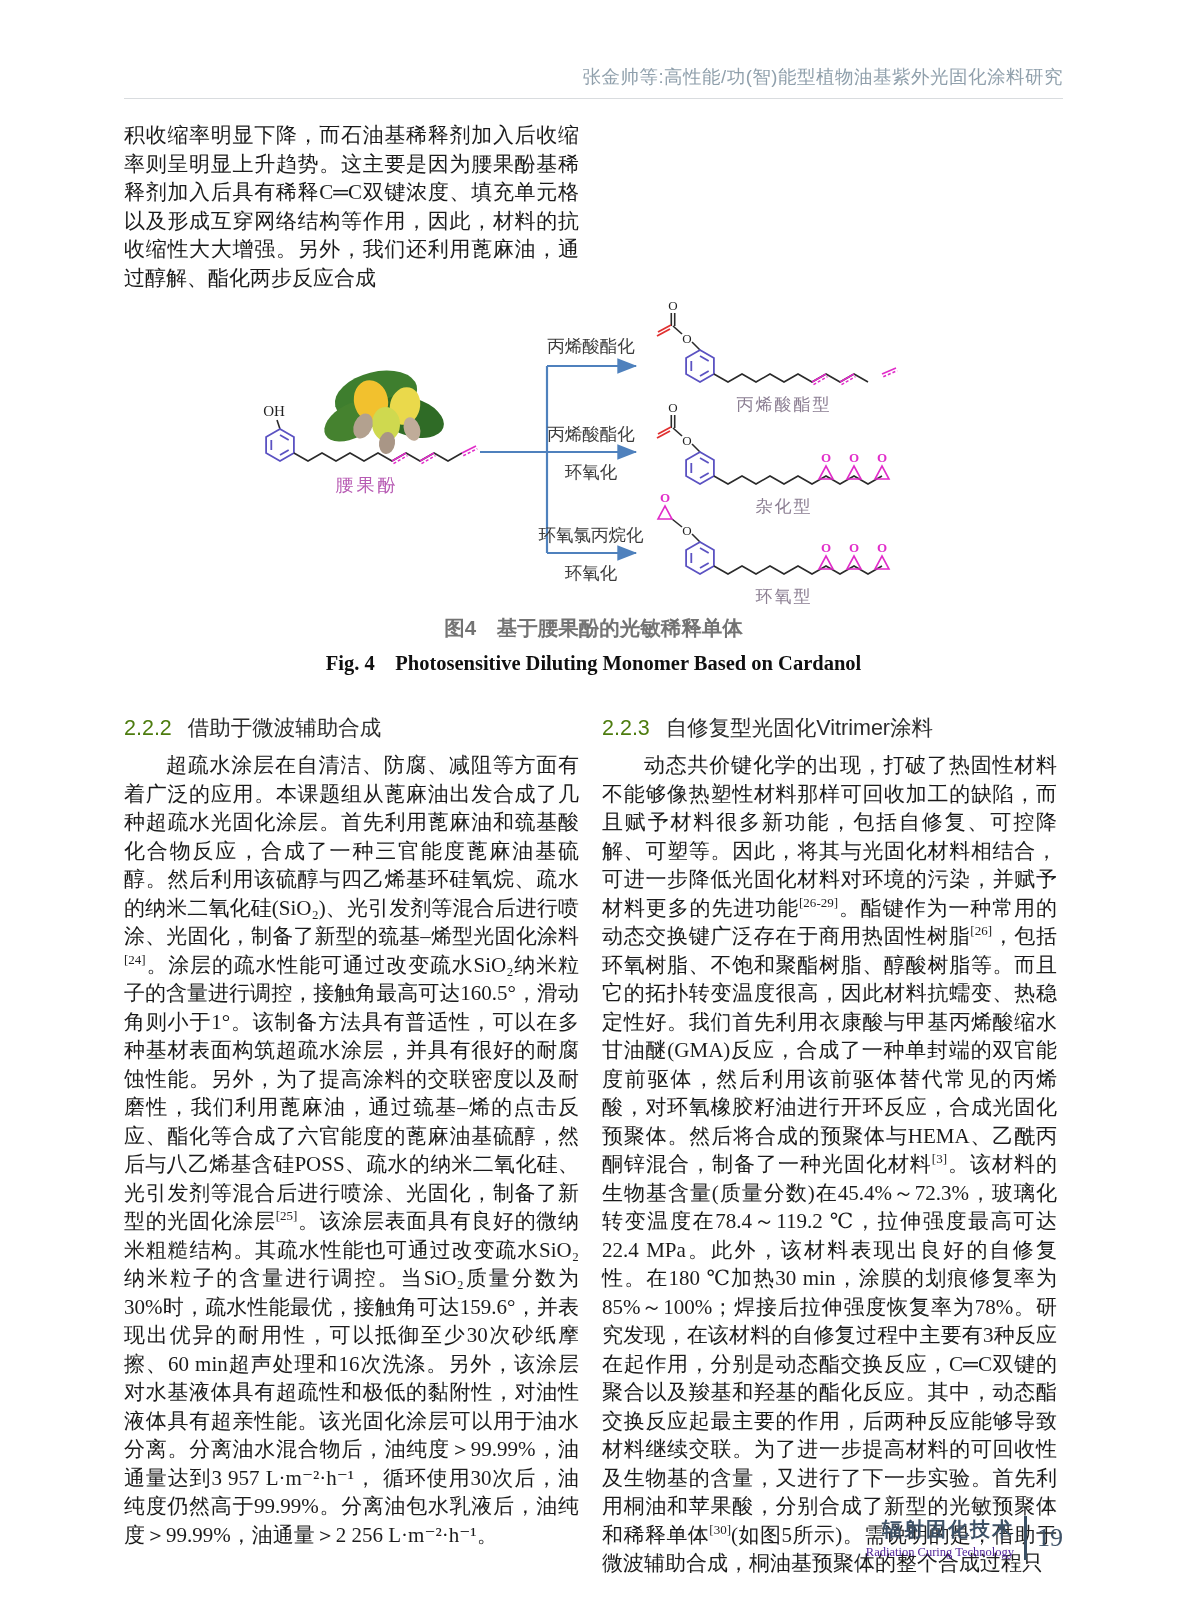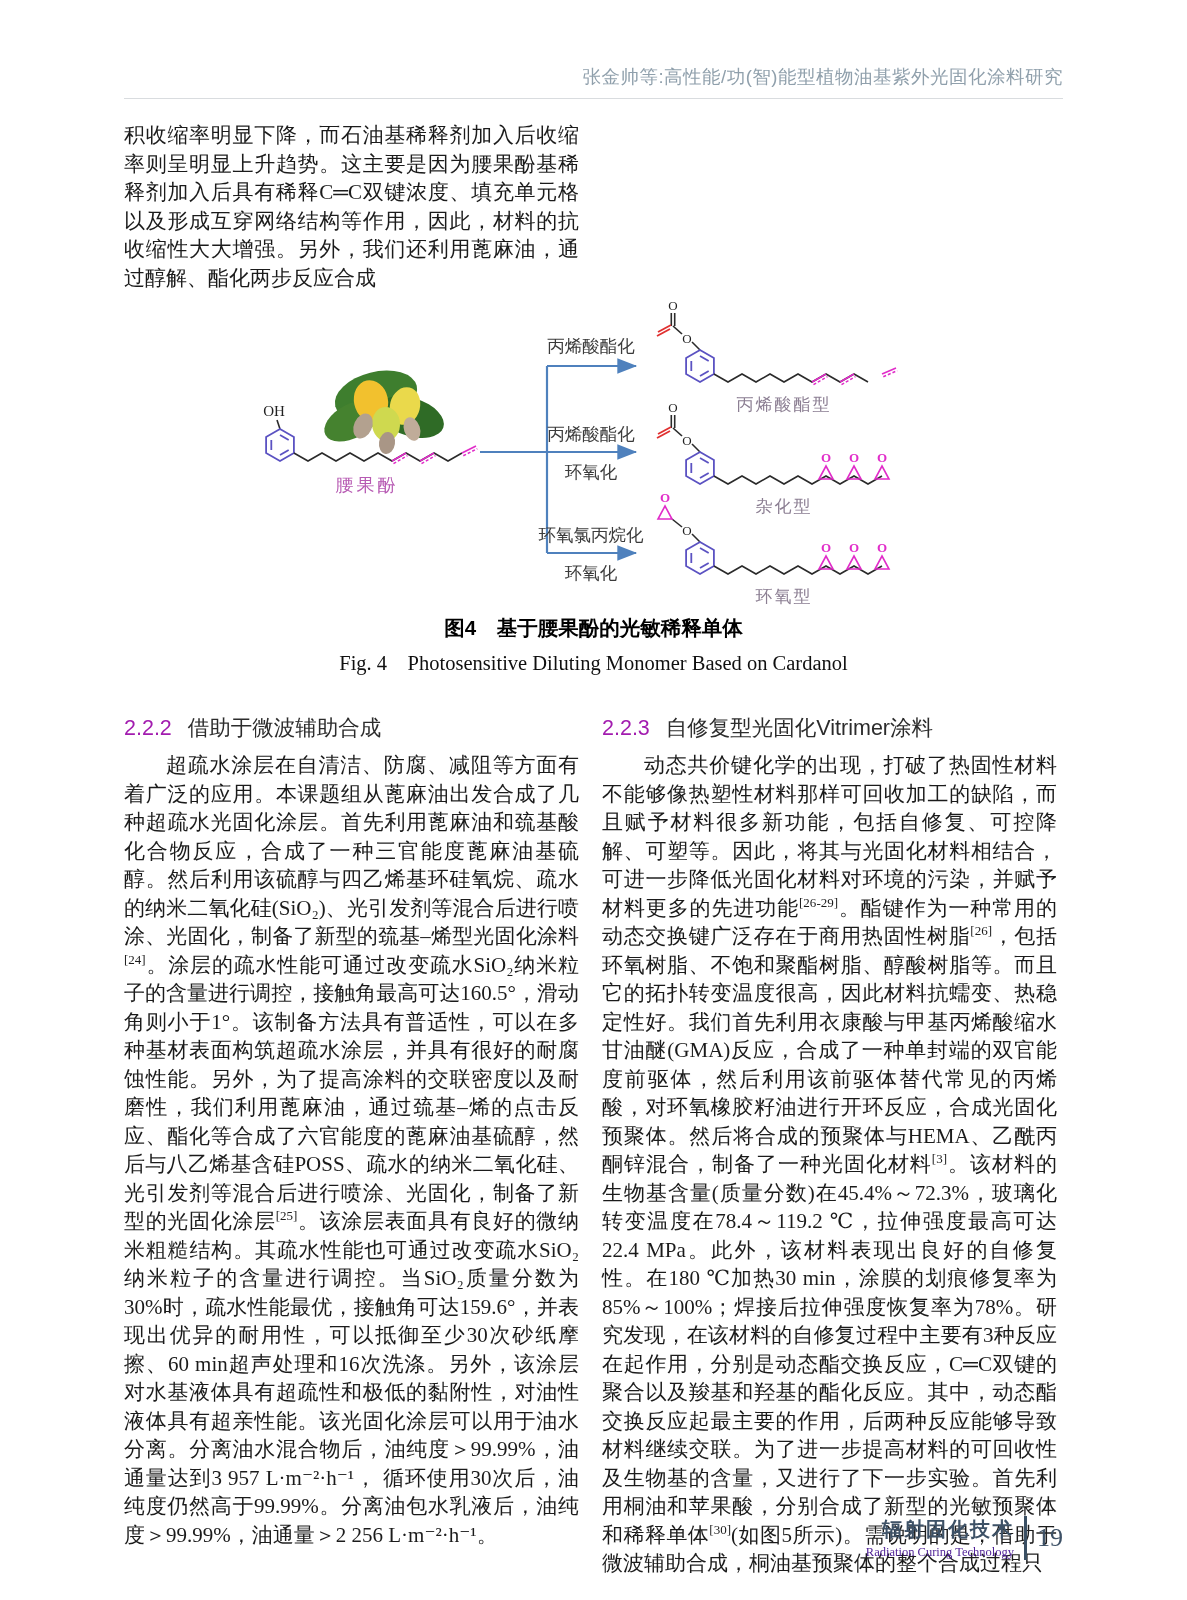--- a/index.html
+++ b/index.html
@@ -12,27 +12,27 @@
   .head-rule{border:none;border-top:1.5px solid #d9dcdf;margin:9px 0 0 0;}
   .two-col{display:flex;gap:23px;}
   .col{width:455px;}
   .para{font-size:21px;line-height:28.5px;text-align:justify;margin:0;}
   sup{font-size:.62em;vertical-align:super;line-height:0;}
   .intro{margin-top:22px;}
   .figure-block{margin-top:8px;}
   svg.scheme{display:block;margin:0 auto;}
   .caption{text-align:center;margin-top:2px;}
   .cap-cn{font-family:"Liberation Sans","DejaVu Sans",sans-serif;font-weight:bold;
-          font-size:20.5px;color:#000000;}
-  .cap-en{font-family:"Liberation Serif","DejaVu Serif",serif;font-weight:normal;
+          font-size:20.5px;color:#737373;}
+  .cap-en{font-family:"Liberation Serif","DejaVu Serif",serif;font-weight:bold;
           font-size:20.5px;color:#101010;margin-top:7px;}
   .sections{margin-top:36px;}
   .sec-heading{font-family:"Liberation Sans","DejaVu Sans",sans-serif;
           font-size:21.5px;font-weight:500;color:#2c2c2c;margin:0 0 9px 0;}
-  .sec-num{color:#a21caf;margin-right:16px;}
+  .sec-num{color:#4d7c0f;margin-right:16px;}
   .sec-body{text-indent:2em;}
   .footer{position:absolute;right:124px;bottom:40px;display:flex;align-items:center;}
   .f-names{text-align:right;margin-right:10px;}
   .f-cn{font-family:"Liberation Sans","DejaVu Sans",sans-serif;font-weight:bold;
         font-size:20px;color:#3d5166;letter-spacing:2px;}
   .f-en{font-family:"Liberation Serif","DejaVu Serif",serif;font-size:12.5px;
         color:#4c1d95;margin-top:2px;}
   .f-bar{width:3px;height:44px;background:#3a4f63;margin-right:10px;}
   .f-page{font-size:26px;color:#3d5166;}
   

